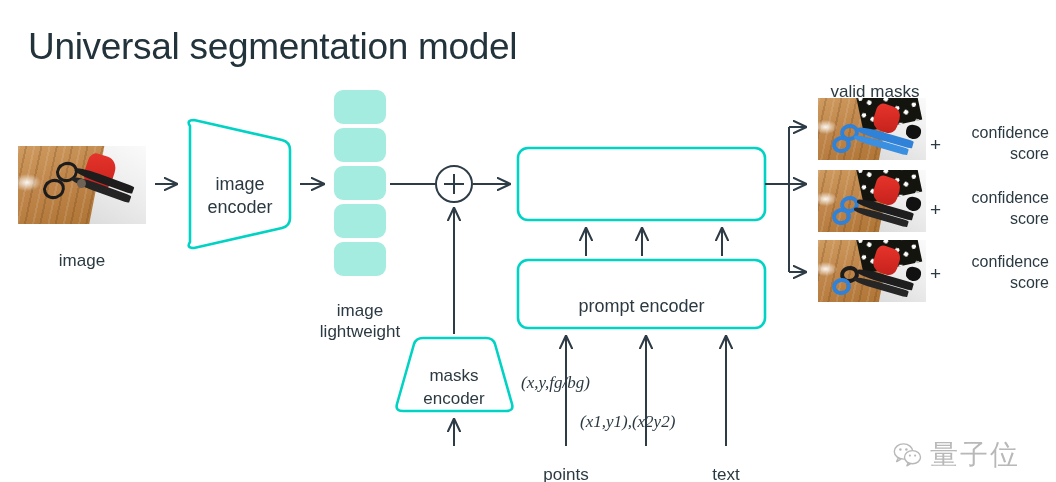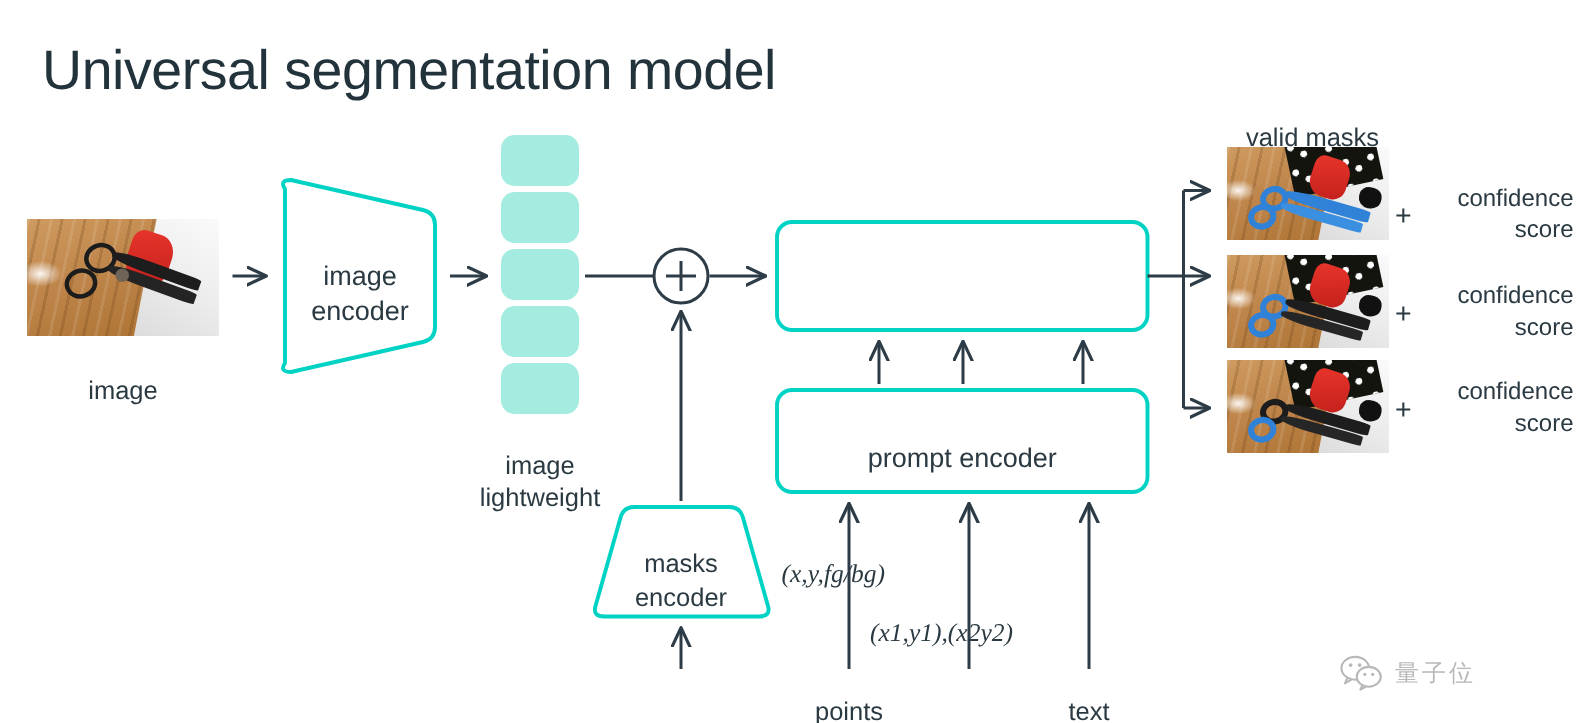--- a/index.html
+++ b/index.html
@@ -128,21 +128,21 @@
   
   #watermark {
     left: 893px;
     top: 424px;
     display: flex;
     align-items: center;
     gap: 7px;
     opacity: 0.72;
   }
   #watermark .wm-text {
-    font-size: 16px;
+    font-size: 28px;
     color: #9d9d9d;
     letter-spacing: 2px;
     font-family: "DejaVu Sans", sans-serif;
   }
 
   
   .formula {
     font-family: "Liberation Serif", serif;
     font-style: italic;
     font-size: 17px;

